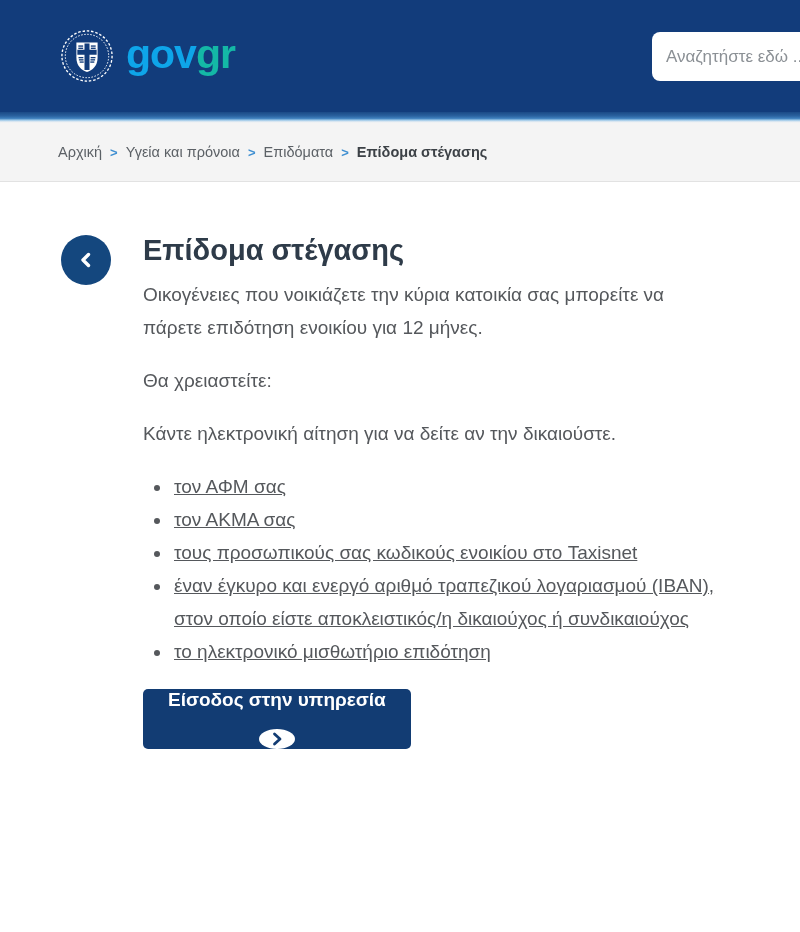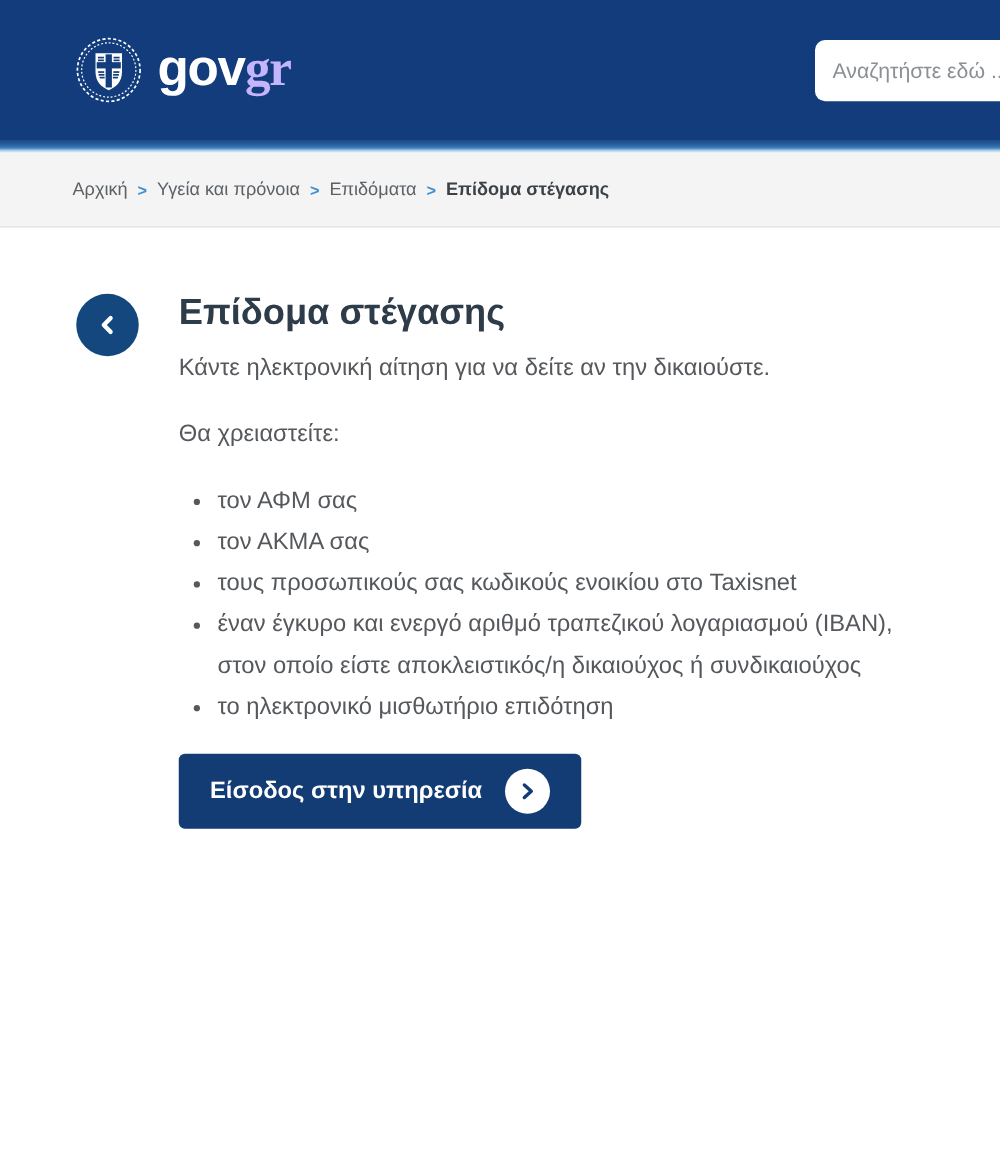--- a/index.html
+++ b/index.html
@@ -28,22 +28,22 @@
       cursor: pointer;
     }
     .brand-emblem { display: block; }
     .brand-word {
       font-size: 41px;
       font-weight: bold;
       letter-spacing: -1px;
       line-height: 1;
       padding-bottom: 4px;
     }
-    .brand-word .gov { color: #ffffff; }
-    .brand-word .gr  { color: #c4b5fd; font-family: Liberation Serif, serif; }
+    .brand-word .gov { color: #0ea5e9; }
+    .brand-word .gr  { color: #14b8a6; }
 
     .search-input {
       position: absolute;
       left: 652px;
       top: 32px;
       width: 210px;
       height: 49px;
       border: none;
       border-radius: 8px;
       background: #ffffff;
@@ -122,39 +122,40 @@
     }
     .body-text {
       margin: 0 0 20px 0;
       max-width: 585px;
     }
     .body-list {
       margin: 10px 0 20px 0;
       padding-left: 29px;
       max-width: 585px;
     }
-    .body-list li { margin: 0; padding-left: 2px; }
+    .body-list li { margin: 0; padding-left: 2px; text-decoration: underline; }
     .body-list li::marker { color: #55585c; }
 
     
     .cta-button {
       margin-top: 1px;
       display: inline-flex;
       align-items: center;
       gap: 18px;
       background: #123c73;
       color: #ffffff;
       border: none;
       border-radius: 5px;
       height: 60px;
       padding: 0 25px;
       font-size: 19px;
       font-weight: bold;
       font-family: "Liberation Sans", "DejaVu Sans", sans-serif;
       cursor: pointer;
+      flex-direction: column;
     }
     .cta-circle {
       width: 36px;
       height: 36px;
       border-radius: 50%;
       background: #ffffff;
       display: flex;
       align-items: center;
       justify-content: center;
     }
@@ -201,24 +202,25 @@
 
 <main class="main">
   <button class="back-button">
     <svg width="18" height="18" viewBox="0 0 18 18">
       <path d="M11.5 3.5 L6 9 L11.5 14.5" fill="none" stroke="#ffffff" stroke-width="3.4" stroke-linecap="round" stroke-linejoin="round"></path>
     </svg>
   </button>
 
   <h1 class="page-title">Επίδομα στέγασης</h1>
 
+  <p class="body-text">Οικογένειες που νοικιάζετε την κύρια κατοικία σας μπορείτε να πάρετε επιδότηση ενοικίου για 12 μήνες.</p>
+
+  <p class="body-text">Θα χρειαστείτε:</p>
 
   <p class="body-text">Κάντε ηλεκτρονική αίτηση για να δείτε αν την δικαιούστε.</p>
-
-  <p class="body-text">Θα χρειαστείτε:</p>
 
   <ul class="body-list">
     <li>τον ΑΦΜ σας</li>
     <li>τον ΑΚΜΑ σας</li>
     <li>τους προσωπικούς σας κωδικούς ενοικίου στο Taxisnet</li>
     <li>έναν έγκυρο και ενεργό αριθμό τραπεζικού λογαριασμού (IBAN), στον οποίο είστε αποκλειστικός/η δικαιούχος ή συνδικαιούχος</li>
     <li>το ηλεκτρονικό μισθωτήριο επιδότηση</li>
   </ul>
 
 

